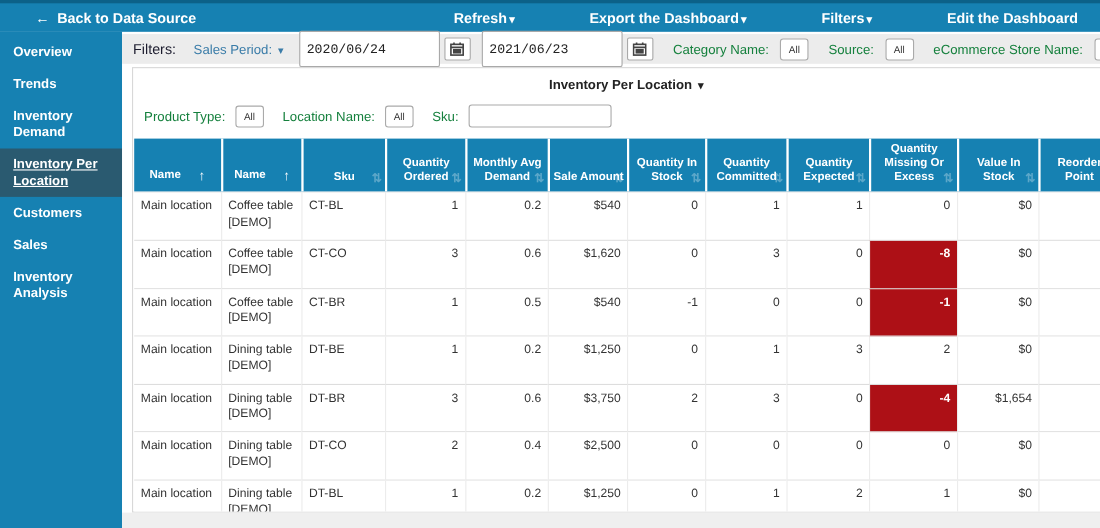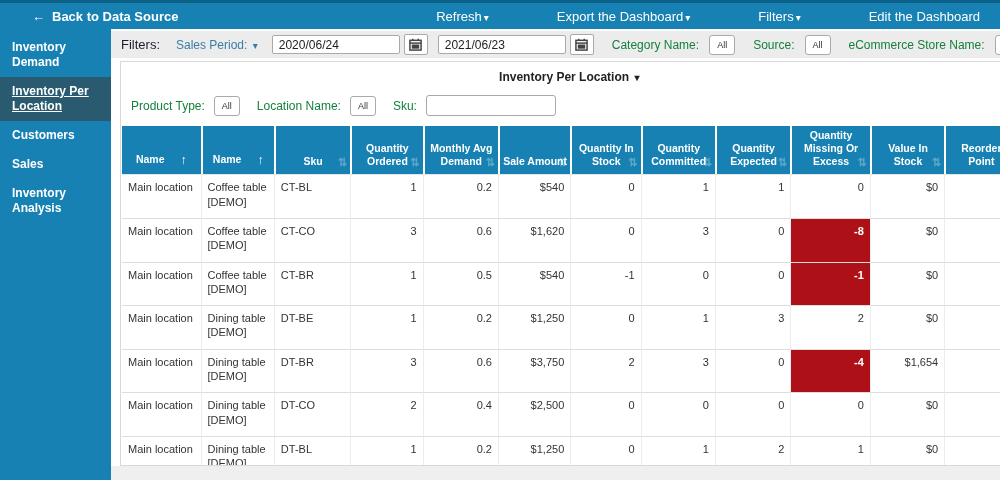--- a/index.html
+++ b/index.html
@@ -6,40 +6,40 @@
   html, body { width: 1000px; height: 480px; overflow: hidden; background: #fff;
     font-family: "Liberation Sans", sans-serif; }
 
   
   .topbar { height: 29px; background: #1681b2; border-top: 3px solid #0c6188;
     display: flex; align-items: center; color: #fff; padding: 0 14px; }
   .back-link { display: flex; align-items: center; gap: 7px; font-weight: bold;
     font-size: 13px; margin-left: 18px; cursor: pointer; }
   .topbar-menu { margin-left: auto; display: flex; align-items: center; gap: 68px;
     padding-right: 6px; }
-  .topbar-item { font-size: 13px; font-weight: normal; cursor: pointer; white-space: nowrap; }
+  .topbar-item { font-size: 13px; font-weight: bold; cursor: pointer; white-space: nowrap; }
   .caret { font-size: 10px; margin-left: 2px; }
 
   
   .layout { display: flex; height: 451px; }
   .sidebar { width: 111px; background: #1681b2; flex-shrink: 0; padding-top: 4px; }
   .side-item { padding: 7px 12px; color: #fff; font-size: 12px; font-weight: bold;
     cursor: pointer; line-height: 1.25; }
   .side-item.active { background: #2a5a70; text-decoration: underline; }
 
   .content { flex: 1; position: relative; background: #fff; }
 
   
   .filterbar { margin-top: 2px; height: 27px; background: #ececec; display: flex;
     align-items: center; padding: 0 10px; gap: 10px; white-space: nowrap; }
   .filters-label { font-weight: normal; font-size: 13px; color: #1c1c2e; margin-right: 6px; }
   .link-drop { color: #3a7ca8; font-size: 12px; cursor: pointer; margin-right: 4px; }
-  .date-input { width: 128px; height: 19px; border: 1px solid #a9a9a9; border-radius: 2px;
+  .date-input { width: 128px; height: 33px; border: 1px solid #a9a9a9; border-radius: 2px;
     font-size: 12px; padding: 0 6px; color: #222; background: #fff;
-    font-family: Liberation Sans, sans-serif; }
+    font-family: Liberation Mono, monospace; }
   .cal-btn { width: 24px; height: 21px; background: #fff; border: 1px solid #a9a9a9;
     border-radius: 2px; display: flex; align-items: center; justify-content: center;
     margin-left: -6px; cursor: pointer; }
   .flabel { font-size: 12px; color: #15803d; }
   .all-btn { background: #fff; border: 1px solid #aaa; border-radius: 3px;
     font-size: 9px; color: #333; padding: 4px 7px; cursor: pointer;
     font-family: "Liberation Sans", sans-serif; }
   .gap-l { margin-left: 8px; }
 
   
@@ -83,20 +83,22 @@
     <span class="topbar-item"><span>Refresh</span><span class="caret">▾</span></span>
     <span class="topbar-item"><span>Export the Dashboard</span><span class="caret">▾</span></span>
     <span class="topbar-item"><span>Filters</span><span class="caret">▾</span></span>
     <span class="topbar-item"><span>Edit the Dashboard</span></span>
   </div>
 </div>
 
 <div class="layout">
 
   <div class="sidebar">
+    <div class="side-item">Overview</div>
+    <div class="side-item">Trends</div>
     <div class="side-item">Inventory Demand</div>
     <div class="side-item active">Inventory Per Location</div>
     <div class="side-item">Customers</div>
     <div class="side-item">Sales</div>
     <div class="side-item">Inventory Analysis</div>
   </div>
 
   <div class="content">
 
     <div class="filterbar">

